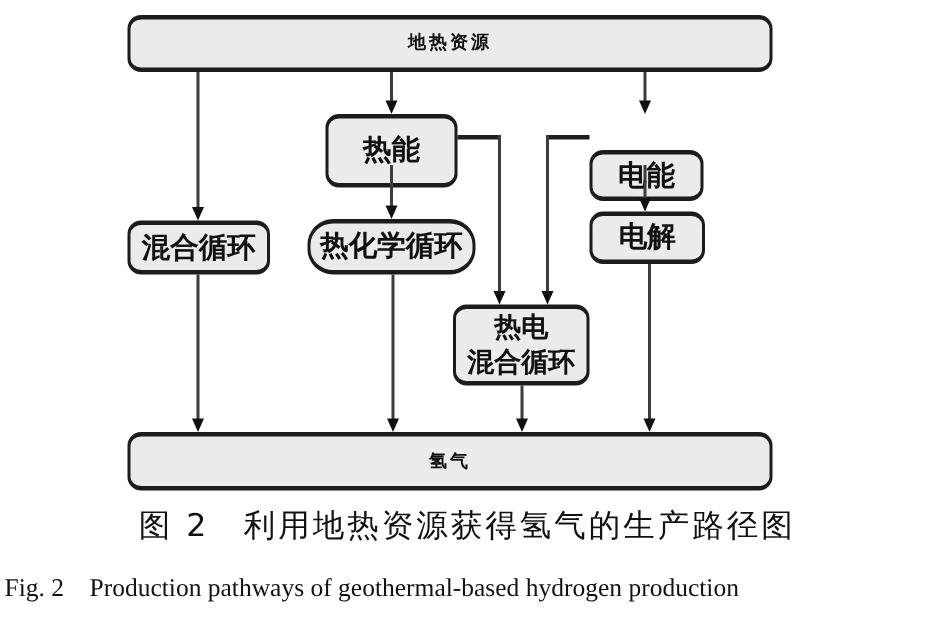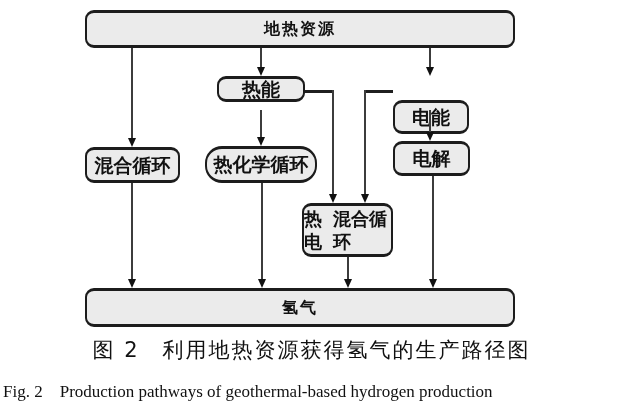--- a/index.html
+++ b/index.html
@@ -21,23 +21,23 @@
     border-bottom-width: 3px;
     border-radius: 9px;
     display: flex;
     align-items: center;
     justify-content: center;
     font-weight: bold;
     font-size: 19px;
     line-height: 1.1;
     color: #111111;
   }
-  .node.wide { font-size: 16px; letter-spacing: 2px; }
+  .node.wide { font-size: 12px; letter-spacing: 2px; }
   .node.two-line {
-    flex-direction: row;
+    flex-direction: column;
     font-size: 18px;
     line-height: 1.3;
   }
   .vline { position: absolute; width: 2px; background: #3c3c3c; }
   .hline { position: absolute; height: 3px; background: #1f1f1f; }
   .arrow-down {
     position: absolute;
     width: 0; height: 0;
     border-left: 4px solid transparent;
     border-right: 4px solid transparent;
@@ -60,21 +60,21 @@
     white-space: nowrap;
   }
 </style>
 </head>
 <body>
 
 <div class="page">
 
   <div class="node wide" style="left:85px; top:10px; width:430px; height:38px;">地热资源</div>
 
-  <div class="node" style="left:217px; top:76px; width:88px; height:26px;">热能</div>
+  <div class="node" style="left:217px; top:76px; width:88px; height:49px;">热能</div>
 
   <div class="node" style="left:393px; top:76px; width:76px; height:34px;margin-top:24px;">电能</div>
 
   <div class="node" style="left:85px; top:147px; width:95px; height:36px;">混合循环</div>
 
   <div class="node" style="left:205px; top:146px; width:112px; height:37px;border-radius:17px;">热化学循环</div>
 
   <div class="node" style="left:393px; top:141px; width:77px; height:35px;text-align:right;">电解</div>
 
   <div class="node two-line" style="left:302px; top:203px; width:91px; height:54px;">

